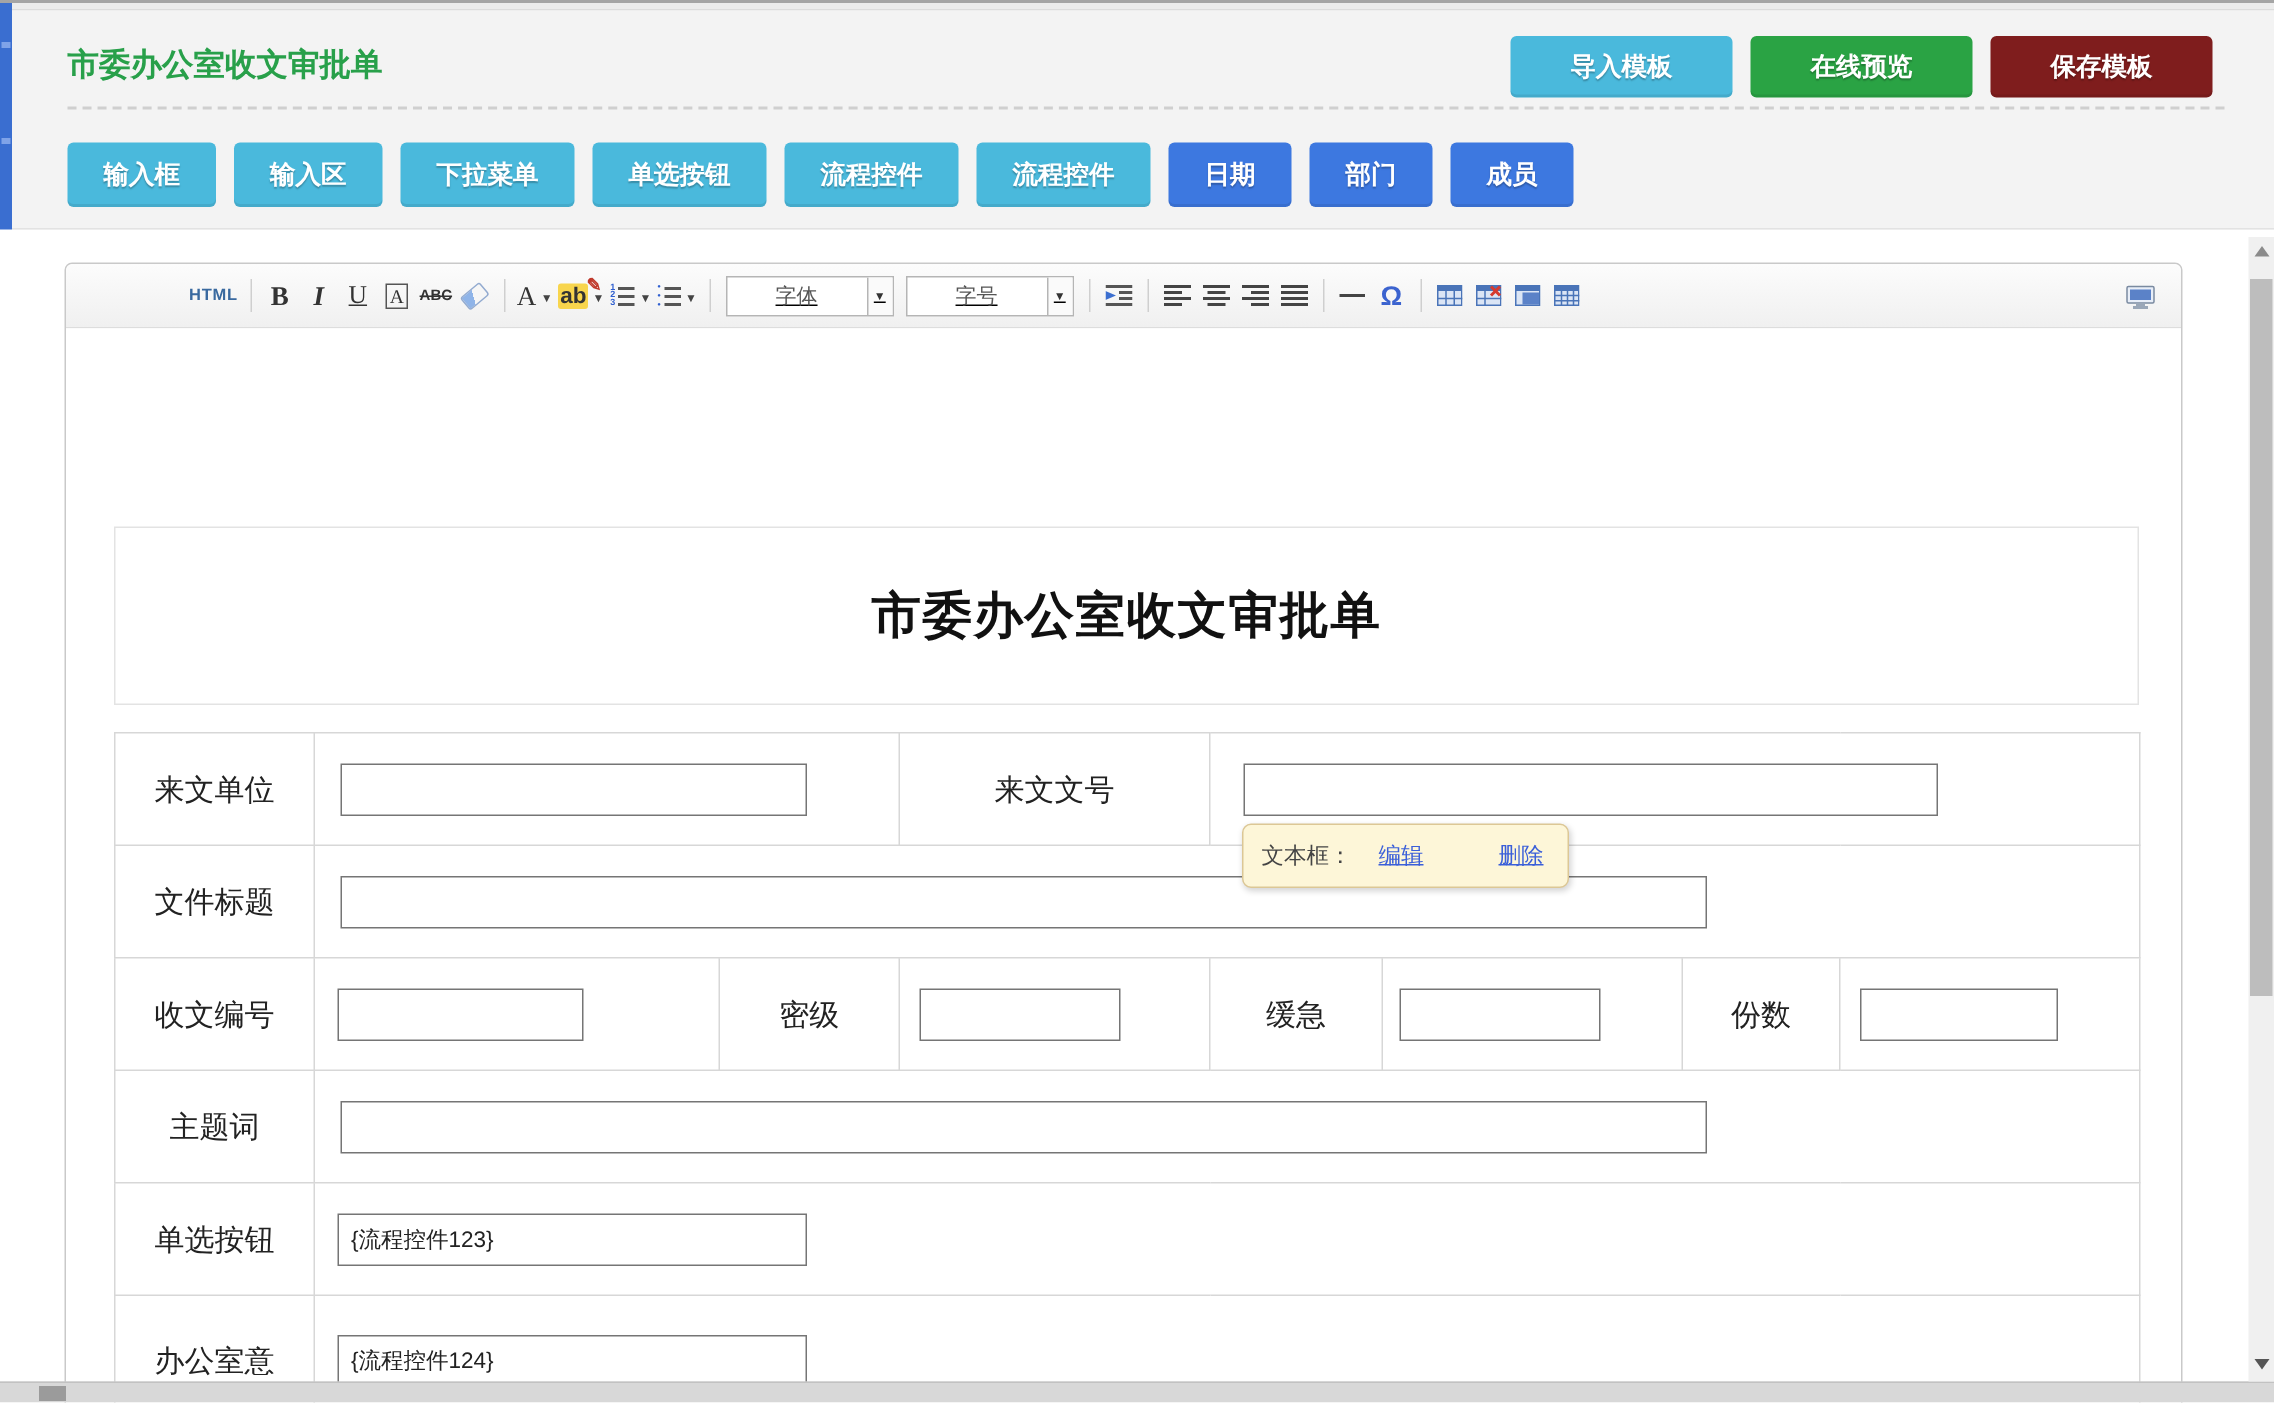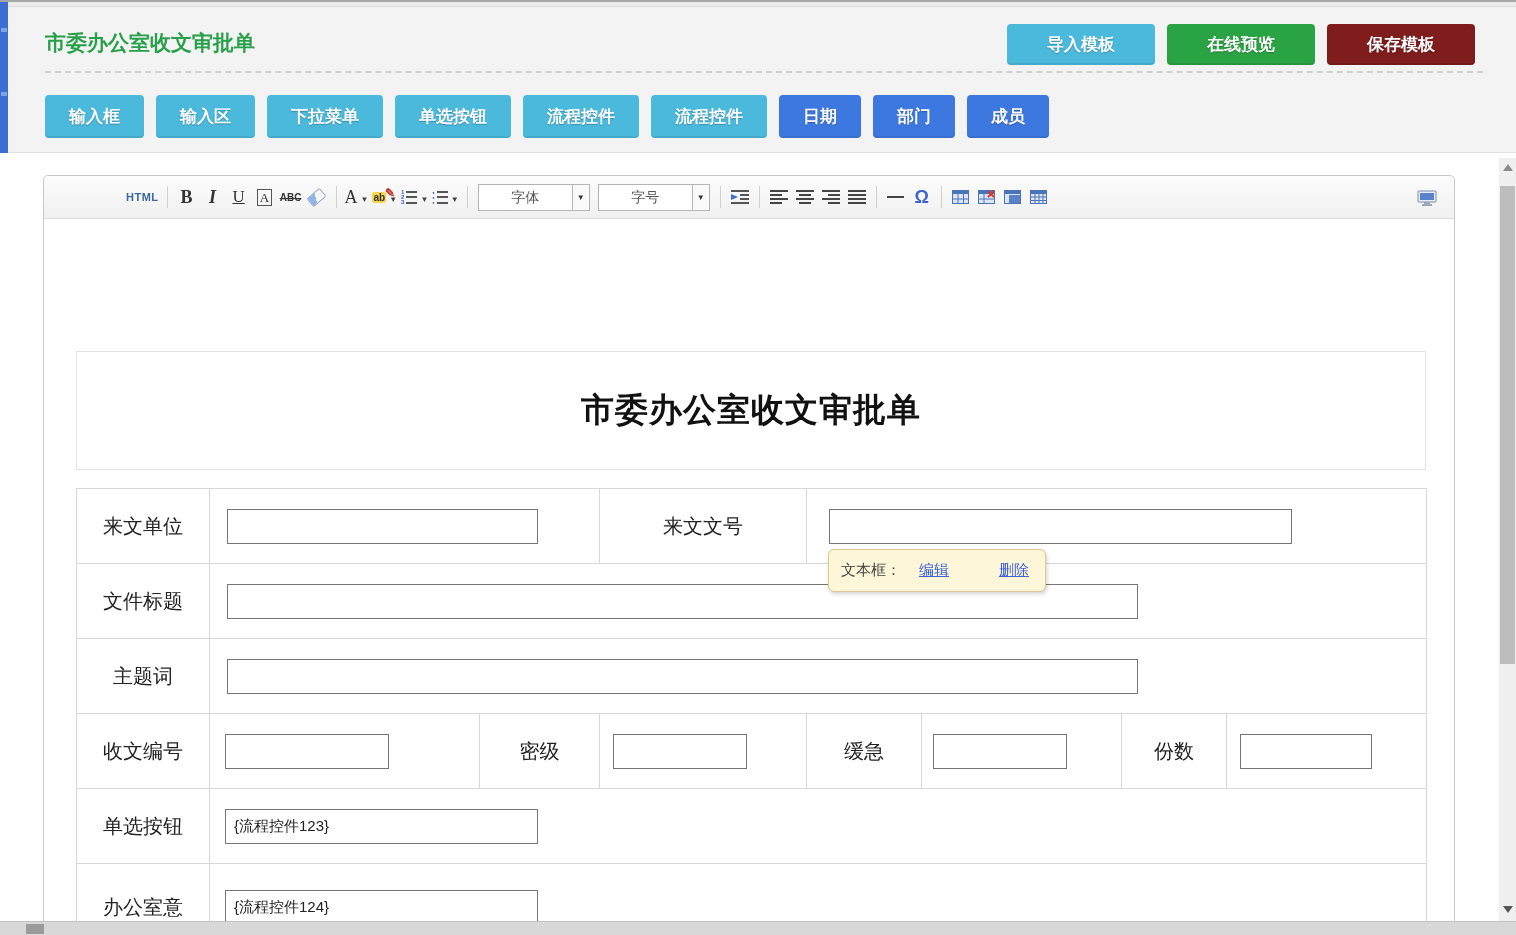--- a/index.html
+++ b/index.html
@@ -48,31 +48,31 @@
 
   .g-html { font-size:11px; font-weight:bold; color:#39699f; letter-spacing:.5px; }
   .g-b { font-family:"Liberation Serif", serif; font-weight:bold; font-size:18px; }
   .g-i { font-family:"Liberation Serif", serif; font-style:italic; font-size:18px; font-weight:bold; }
   .g-u { font-family:"Liberation Serif", serif; font-size:17px; text-decoration:underline; }
   .g-box { font-family:"Liberation Serif", serif; font-size:13px; border:1px solid #555; line-height:15px; padding:0 2px; }
   .g-abc { font-size:10px; font-weight:bold; text-decoration:line-through; }
   .g-eraser { width:17px; height:11px; border:1px solid #93abd0; border-radius:2px;
     background:linear-gradient(115deg,#8fb4e8 45%,#f6f6f6 45%); transform:rotate(-40deg); }
   .g-a { font-family:"Liberation Serif", serif; font-size:18px; }
-  .g-ab { font-size:10px; font-weight:bold; background:#f8d54d; border-radius:2px; padding:0 1px; position:relative; }
+  .g-ab { font-size:15px; font-weight:bold; background:#f8d54d; border-radius:2px; padding:0 1px; position:relative; }
   .g-ab::after { content:"✎"; position:absolute; right:-9px; top:-6px; font-size:12px; color:#c0392b; }
   .lst { display:inline-flex; gap:2px; align-items:center; }
   .lst .n { font-size:6px; line-height:5px; color:#2f5fd0; font-weight:bold; }
   .lst .n.num::before { content:"1\A 2\A 3"; white-space:pre; }
   .lst .n.dot::before { content:"●\A ●\A ●"; white-space:pre; font-size:4px; line-height:5px; }
   .lst .bars { width:11px; height:13px;
     background:repeating-linear-gradient(to bottom,#555 0 2px,transparent 2px 5.5px); }
 
   .tb-select { width:112px; height:27px; border:1px solid #b5b5b5; background:#fff;
-    display:inline-flex; margin:0 4px; }
+    display:inline-flex; margin:0 4px;text-decoration:underline; }
   .tb-select .v { flex:1; text-align:center; font-size:14px; color:#555; line-height:25px; }
   .tb-select .dd { width:17px; border-left:1px solid #b5b5b5; display:flex; align-items:center;
     justify-content:center; background:#fafafa; }
   .tb-select .dd::before { content:"▼"; font-size:8px; color:#333; }
 
   .g-hr { width:17px; height:2px; background:#444; }
   .g-omega { font-size:18px; color:#3b63cf; font-weight:bold; }
   .monitor-btn { position:absolute; right:14px; top:8px; }
 
   
@@ -317,41 +317,41 @@
               <input class="txt in-r1b" style="">
             </td>
       </tr>
       <tr>
         <td class="lbl">文件标题</td>
         <td colspan="7">
               <input class="txt in-wide" style="">
             </td>
       </tr>
       <tr>
+        <td class="lbl">收文编号</td>
+        <td>
+              <input class="txt in-r4a" style="">
+            </td>
+        <td class="lbl">密级</td>
+        <td>
+              <input class="txt in-r4b" style="">
+            </td>
+        <td class="lbl">缓急</td>
+        <td>
+              <input class="txt in-r4c" style="">
+            </td>
+        <td class="lbl">份数</td>
+        <td>
+              <input class="txt in-r4d" style="">
+            </td>
+      </tr>
+      <tr>
         <td class="lbl">主题词</td>
         <td colspan="7">
               <input class="txt in-wide" style="">
-            </td>
-      </tr>
-      <tr>
-        <td class="lbl">收文编号</td>
-        <td>
-              <input class="txt in-r4a" style="">
-            </td>
-        <td class="lbl">密级</td>
-        <td>
-              <input class="txt in-r4b" style="">
-            </td>
-        <td class="lbl">缓急</td>
-        <td>
-              <input class="txt in-r4c" style="">
-            </td>
-        <td class="lbl">份数</td>
-        <td>
-              <input class="txt in-r4d" style="">
             </td>
       </tr>
       <tr>
         <td class="lbl">单选按钮</td>
         <td colspan="7">
               <input class="txt in-flow" value="{流程控件123}" style="">
             </td>
       </tr>
       <tr class="last">
         <td class="lbl">办公室意</td>

